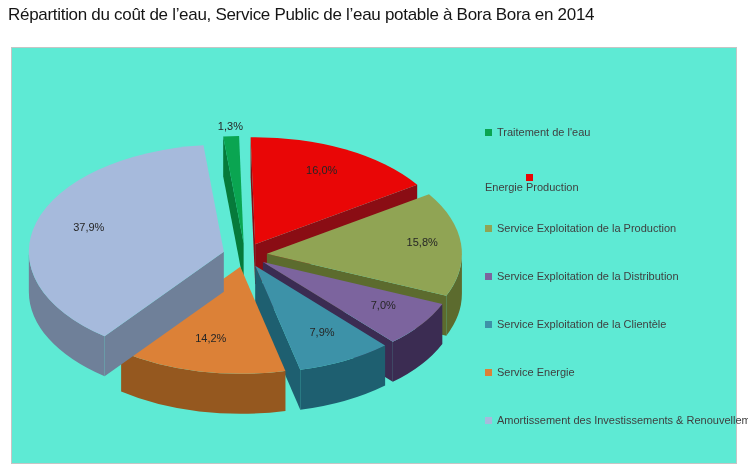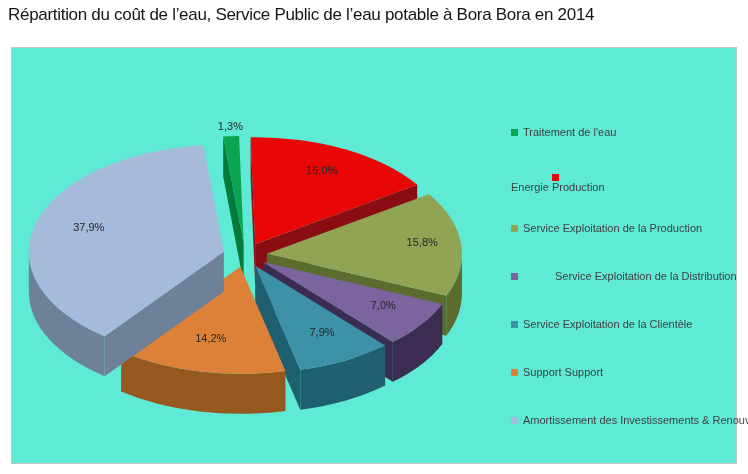--- a/index.html
+++ b/index.html
@@ -8,21 +8,21 @@
     position:absolute;left:8px;top:5px;width:736px;
     font-size:17px;font-weight:normal;color:#151515;letter-spacing:-0.3px;
     white-space:nowrap;
   }
   .frame{
     position:absolute;left:11px;top:47px;width:724px;height:415px;
     border:1px solid #c5c5c5;background:#5eead4;
   }
   .frame svg{position:absolute;left:0;top:0;}
   .legend{position:absolute;left:0;top:0;width:724px;height:415px;pointer-events:none;}
-  .legend-item{position:absolute;left:499px;height:12px;display:flex;align-items:center;white-space:nowrap;}
+  .legend-item{position:absolute;left:473px;height:12px;display:flex;align-items:center;white-space:nowrap;}
   .swatch{width:7px;height:7px;margin-right:5px;flex:none;}
   .legend-label{font-size:11px;color:#3f3f3f;}
   .slice-label{font-size:11px;fill:#262626;font-family:"Liberation Sans",sans-serif;}
 </style>
 </head>
 <body>
 
 <div class="title">Répartition du coût de l’eau, Service Public de l’eau potable à Bora Bora en 2014</div>
 
 <div class="frame">
@@ -60,30 +60,30 @@
         <span class="legend-label">Traitement de l'eau</span>
       </div>
       <div class="legend-item" style="top: 126px; flex-direction: column;">
         <span class="swatch" style="background: rgb(233, 6, 6);"></span>
         <span class="legend-label">Energie Production</span>
       </div>
       <div class="legend-item" style="top: 174px;">
         <span class="swatch" style="background: rgb(144, 164, 84);"></span>
         <span class="legend-label">Service Exploitation de la Production</span>
       </div>
-      <div class="legend-item" style="top: 222px; gap: 32px;">
+      <div class="legend-item" style="top: 222px;">
         <span class="swatch" style="background: rgb(124, 100, 158);"></span>
         <span class="legend-label">Service Exploitation de la Distribution</span>
       </div>
       <div class="legend-item" style="top: 270px;">
         <span class="swatch" style="background: rgb(61, 146, 168);"></span>
         <span class="legend-label">Service Exploitation de la Clientèle</span>
       </div>
       <div class="legend-item" style="top: 318px;">
         <span class="swatch" style="background: rgb(220, 129, 55);"></span>
-        <span class="legend-label">Support Support</span>
+        <span class="legend-label">Service Energie</span>
       </div>
       <div class="legend-item" style="top: 366px;">
         <span class="swatch" style="background: rgb(166, 186, 220);"></span>
         <span class="legend-label">Amortissement des Investissements &amp; Renouvellement</span>
       </div>
     </div>
 </div>
 
 </body></html>

